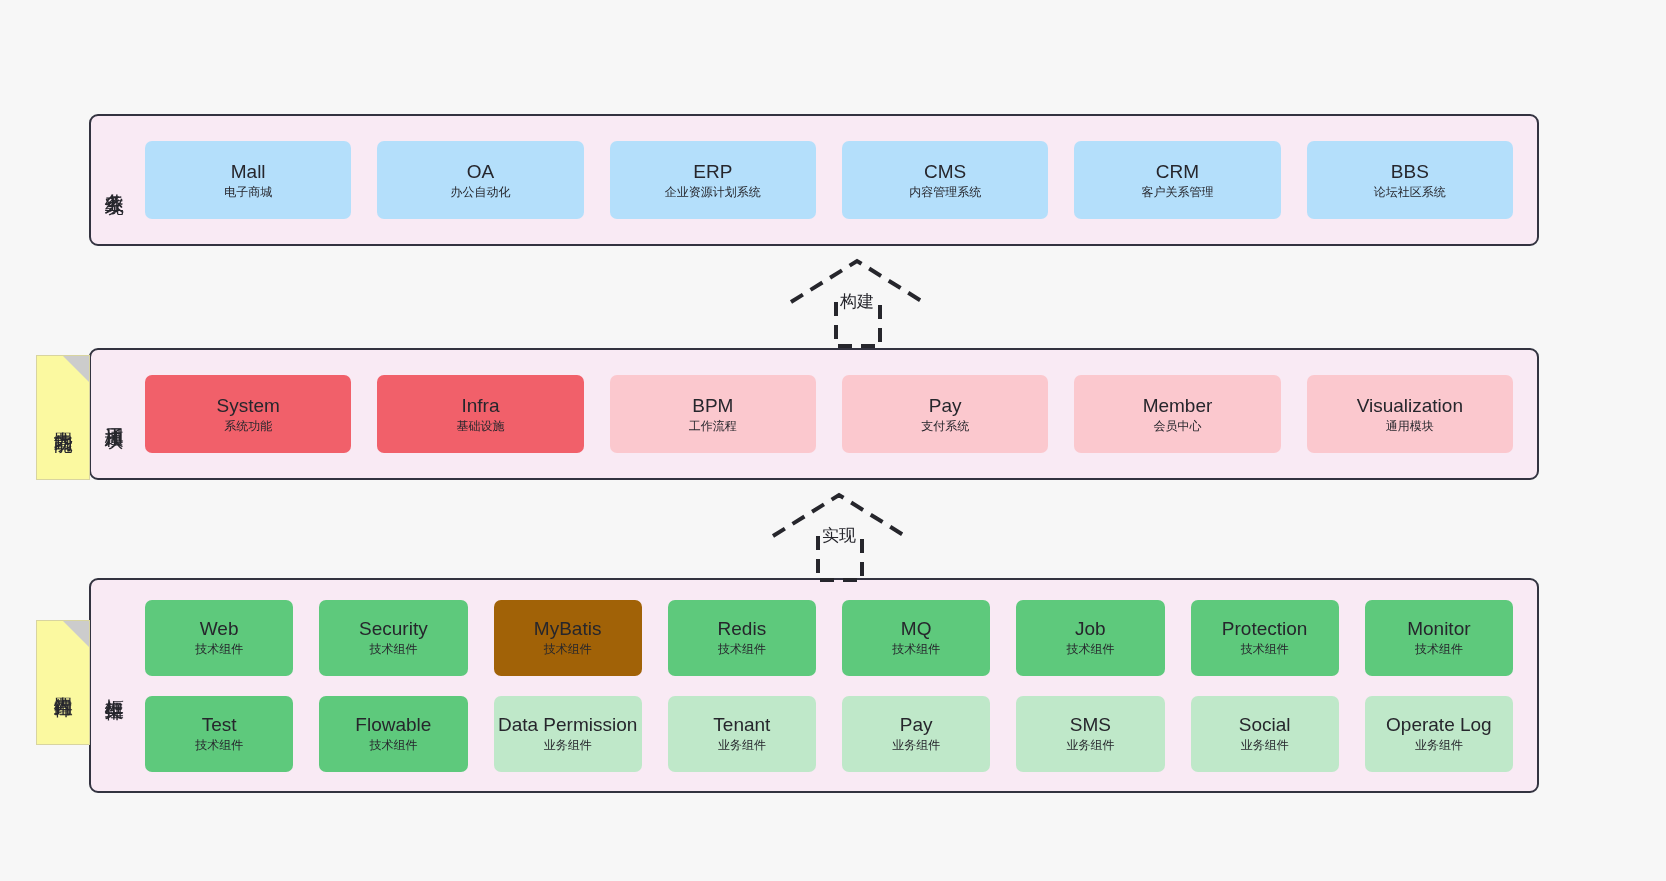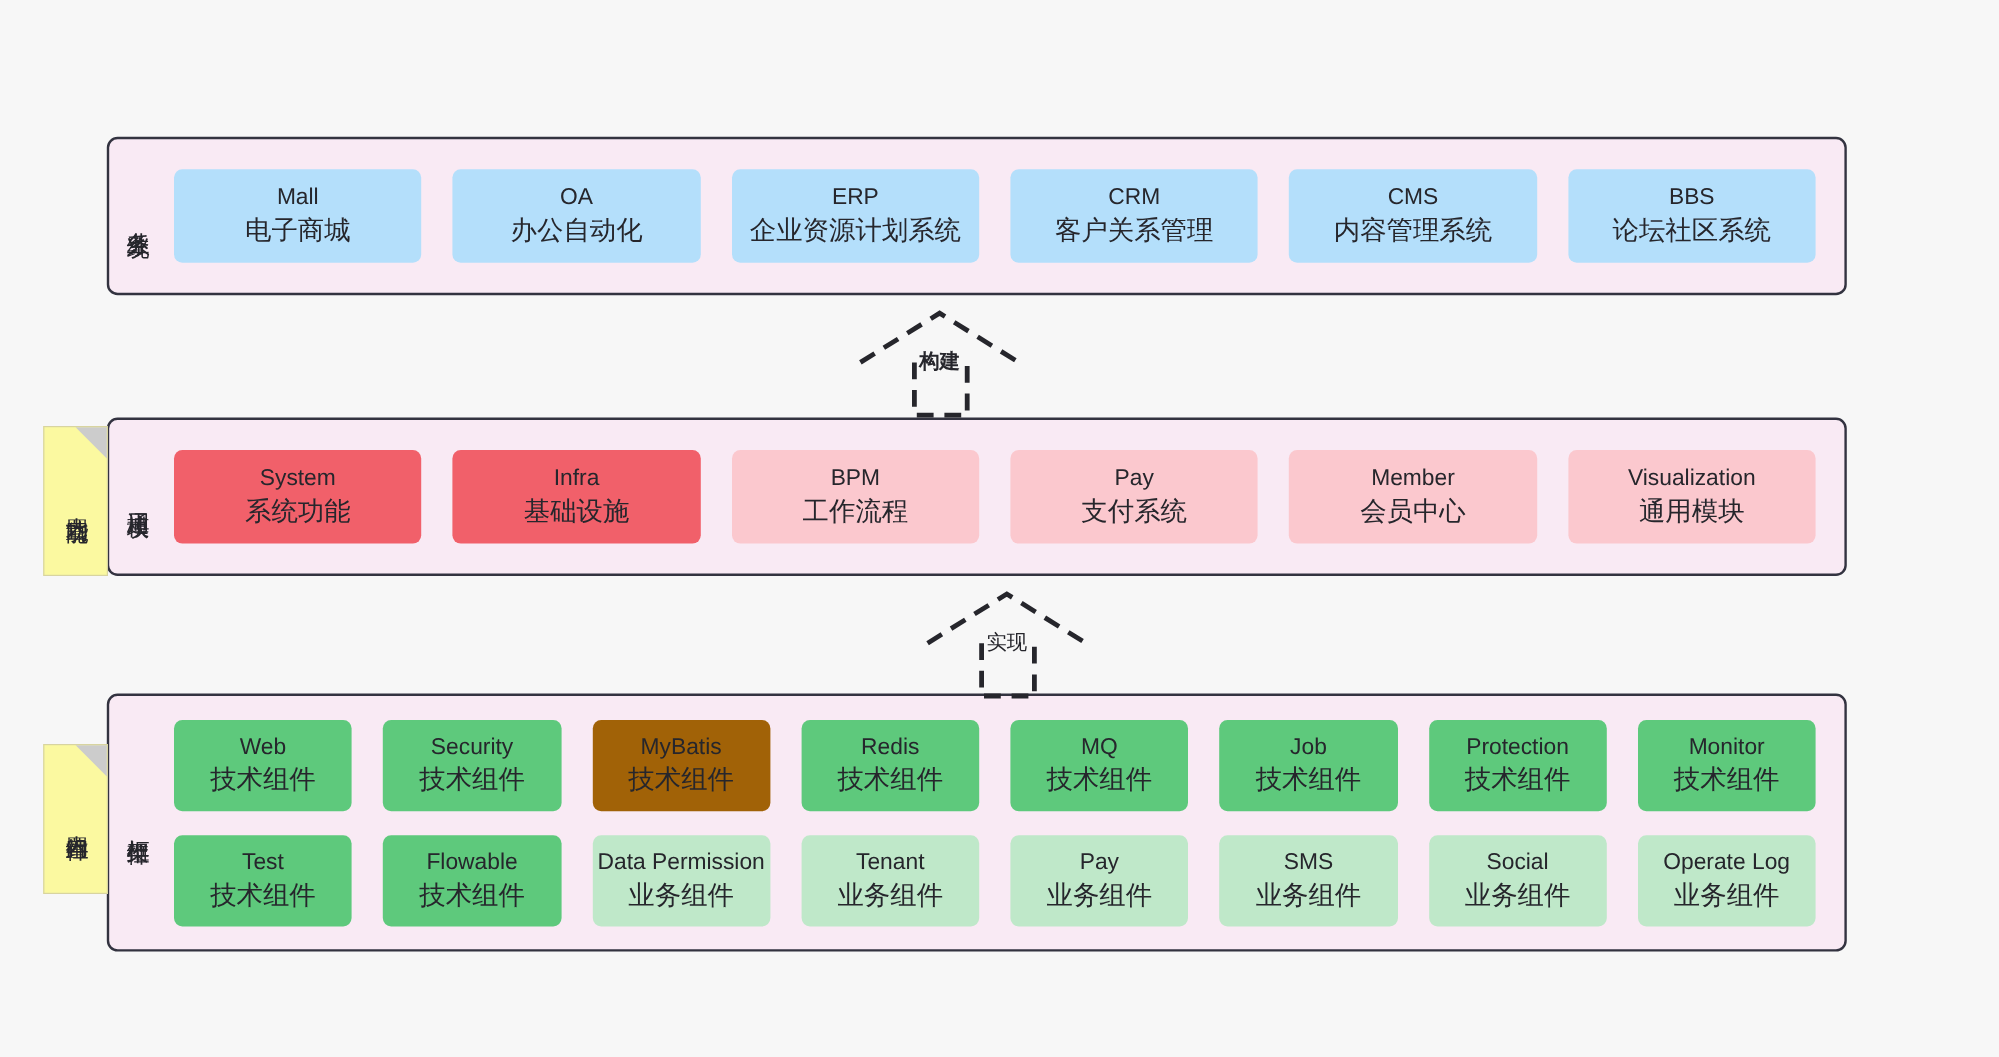--- a/index.html
+++ b/index.html
@@ -55,21 +55,21 @@
     display: flex;
     flex-direction: column;
     align-items: center;
     justify-content: center;
     text-align: center;
     color: #26262c;
     line-height: 1.3;
     padding: 6px 4px;
   }
   .card .en { font-size: 19px; }
-  .card .cn { font-size: 22px; }
+  .card .cn { font-size: 12px; }
   .card.h-tall { height: 78px; }
   .card.h-std  { height: 76px; }
 
   .c-blue       { background: #b4dffb; }
 
   
   .note {
     position: absolute;
     width: 54px;
     background: #fbf9a0;
@@ -121,36 +121,36 @@
         </div>
         <div class="card c-blue h-tall">
           <span class="en">OA</span>
           <span class="cn">办公自动化</span>
         </div>
         <div class="card c-blue h-tall">
           <span class="en">ERP</span>
           <span class="cn">企业资源计划系统</span>
         </div>
         <div class="card c-blue h-tall">
+          <span class="en">CMS</span>
+          <span class="cn">内容管理系统</span>
+        </div>
+        <div class="card c-blue h-tall">
           <span class="en">CRM</span>
           <span class="cn">客户关系管理</span>
         </div>
         <div class="card c-blue h-tall">
-          <span class="en">CMS</span>
-          <span class="cn">内容管理系统</span>
-        </div>
-        <div class="card c-blue h-tall">
           <span class="en">BBS</span>
           <span class="cn">论坛社区系统</span>
         </div>
       </div>
     </div>
   </div>
 
-  <div class="arrow" style="left:716px; top:258px; width:140px; height:90px;font-weight:bold;">
+  <div class="arrow" style="left:790px; top:258px; width:140px; height:90px;">
     <svg width="140" height="90" viewBox="0 0 140 90" aria-hidden="true">
       <polyline points="1,44 67,3 133,44" fill="none" stroke="#26262c" stroke-width="4" stroke-dasharray="14,9" stroke-linecap="butt"></polyline>
       <polyline points="46,44 46,88 90,88 90,44" fill="none" stroke="#26262c" stroke-width="4" stroke-dasharray="14,9" stroke-linecap="butt"></polyline>
     </svg>
     <span class="arrow-label" style="left:50px; top:32px;">构建</span>
   </div>
 
   <div class="note" style="left:36px; top:355px; width:54px; height:125px;">
     <span>内置功能</span>
   </div>

